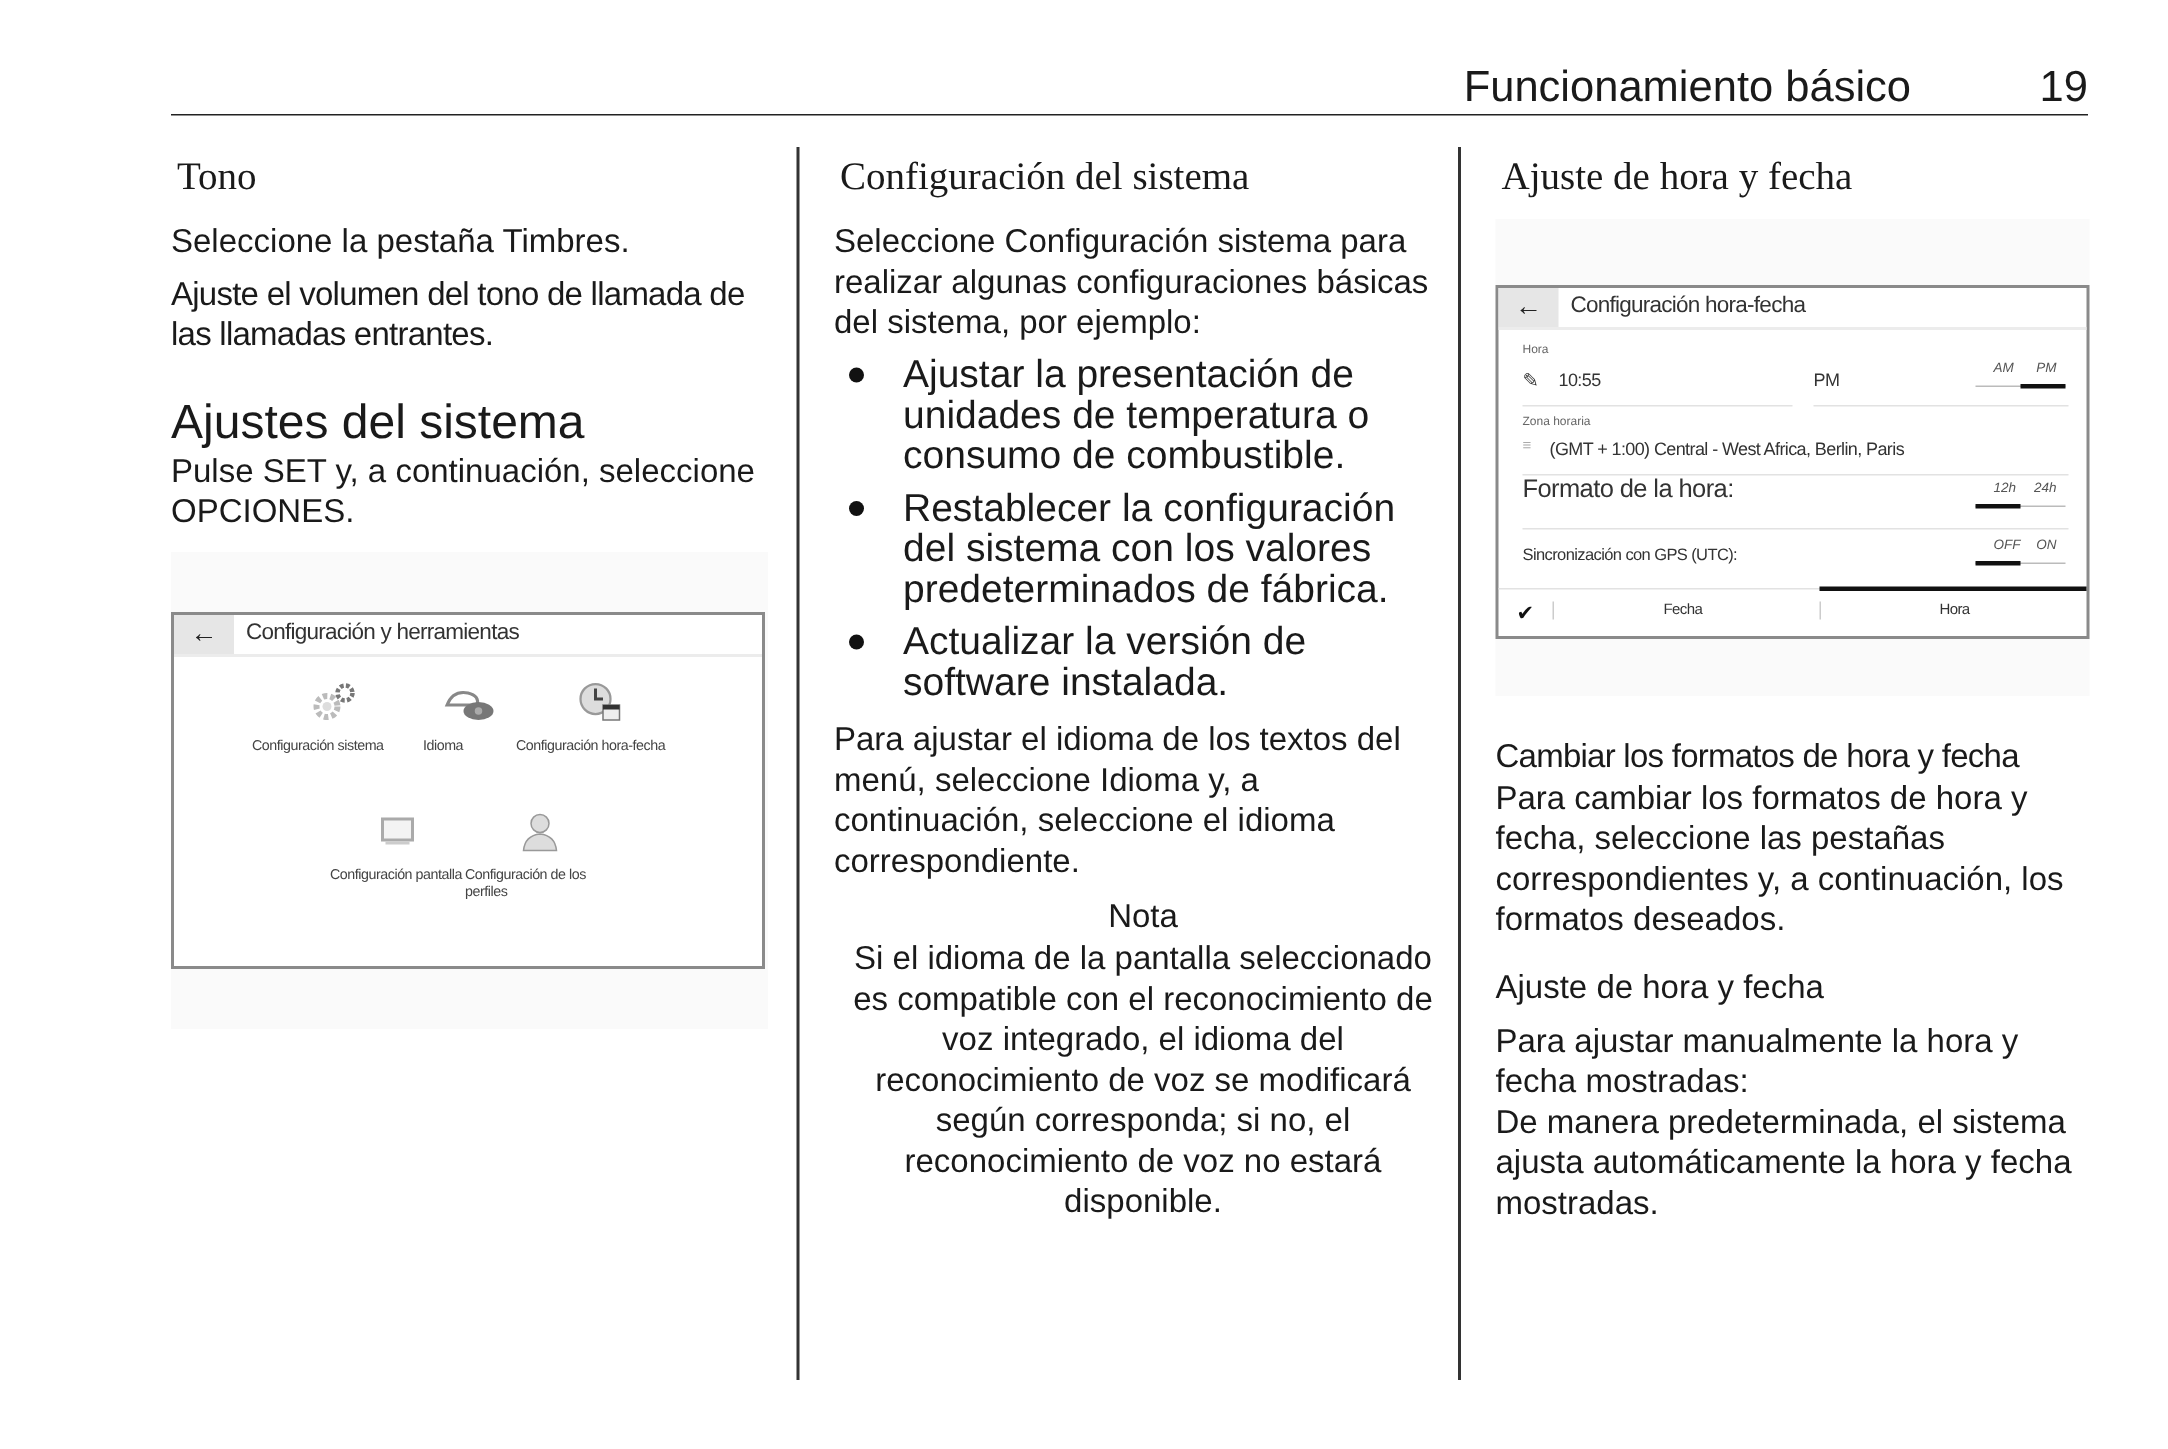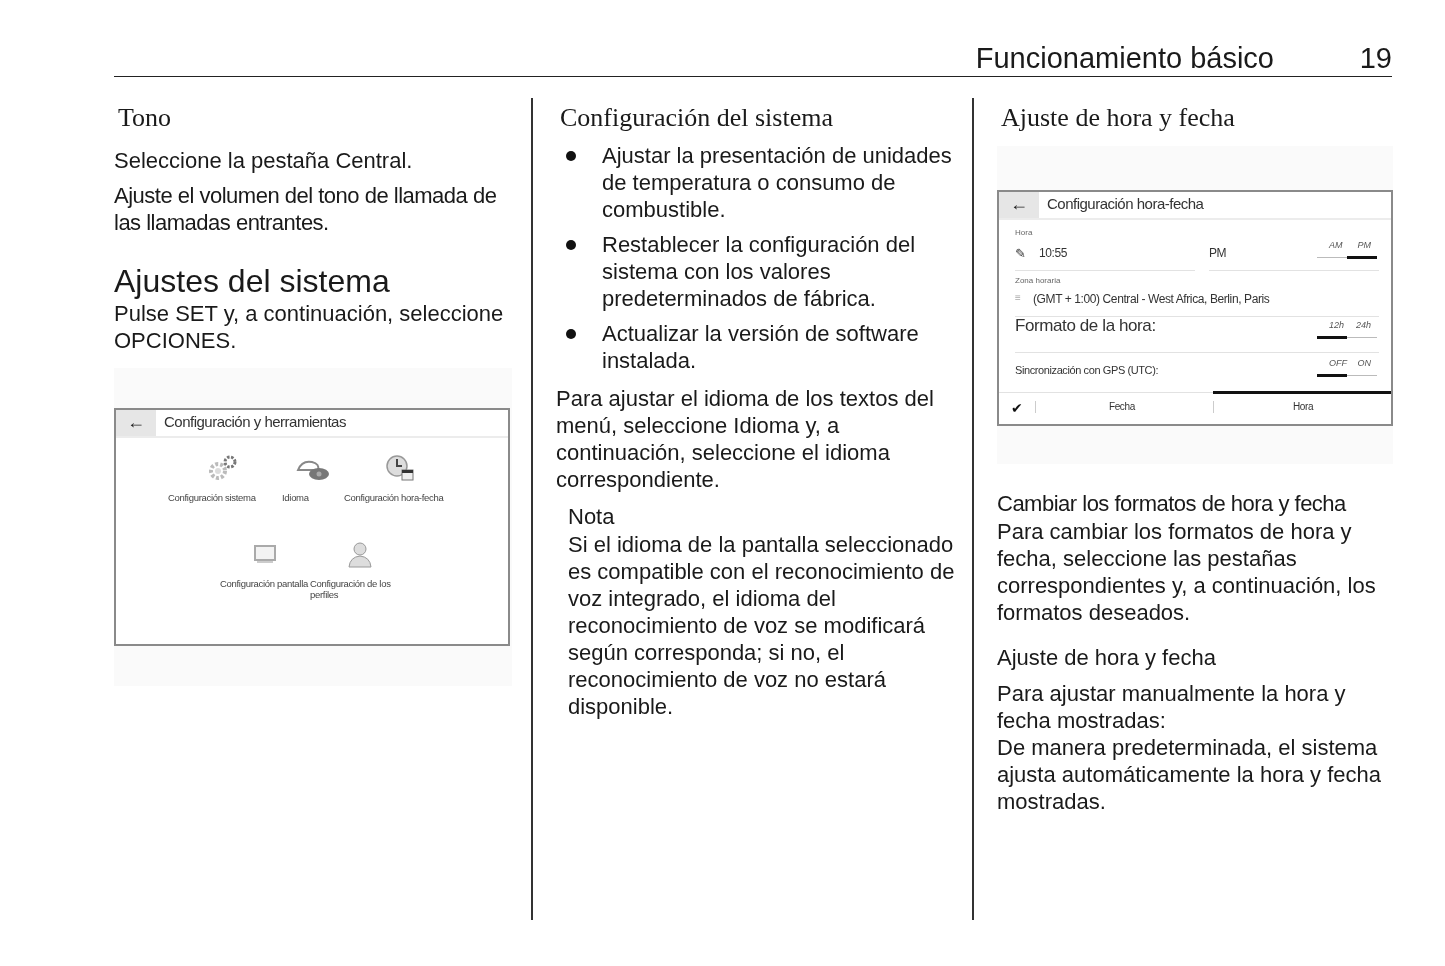--- a/index.html
+++ b/index.html
@@ -12,24 +12,24 @@
   .col { position: absolute; top: 98px; }
   .col1 { left: 114px; width: 398px; }
   .col2 { left: 556px; width: 400px; }
   .col3 { left: 997px; width: 398px; }
   .vrule { position: absolute; top: 98px; width: 1.5px; height: 822px; background: #333; }
   h3 { font-weight: normal; font-size: 26px; margin: 4px; line-height: 32px; font-family: Liberation Serif, serif; }
   h2 { font-weight: normal; font-size: 32px; margin: 0; line-height: 38px; }
   h4 { font-weight: normal; font-size: 22px; margin: 0; line-height: 28px; }
   p { margin: 0; font-size: 22px; line-height: 27px; }
   ul { margin: 0; padding: 0; list-style: none; }
-  li { position: relative; padding-left: 46px; font-size: 22px; line-height: 27px; }
+  li { position: relative; padding-left: 46px; font-size: 26px; line-height: 27px; }
   li .bullet { position: absolute; left: 10px; top: 9px; width: 10px; height: 10px;
                border-radius: 50%; background: #111; }
-  .note { padding-left: 12px; }
+  .note { padding-left: 12px; text-align: center; }
 
   
   .figure { background: #fafafa; position: relative; }
   .screen { position: absolute; border: 2px solid #8a8a8a; background: #fff; }
   .scr-head { height: 26px; border-bottom: 2px solid #ececec; position: relative; }
   .scr-back { position: absolute; left: 0; top: 0; width: 40px; height: 26px; background: #e6e6e6;
               font-size: 18px; line-height: 24px; text-align: center; color: #222; }
   .scr-title { position: absolute; left: 48px; top: 3px; font-size: 15px; color: #333; letter-spacing: -0.5px; }
   .grid-item { position: absolute; text-align: left; font-size: 9.5px; color: #444; letter-spacing: -0.3px; }
   .grid-item .ico { display: block; margin: 0 auto 10px auto; height: 28px; }
@@ -48,21 +48,21 @@
 <div class="header">
   <span class="title">Funcionamiento básico</span>
   <span class="pagenum">19</span>
 </div>
 
 <div class="vrule" style="left:531px"></div>
 <div class="vrule" style="left:972px"></div>
 
 <div class="col col1">
   <h3>Tono</h3>
-  <p style="margin-top:13px">Seleccione la pestaña Central.</p>
+  <p style="margin-top:13px">Seleccione la pestaña Timbres.</p>
   <p style="margin-top:8px; letter-spacing:-0.5px">Ajuste el volumen del tono de llamada de las llamadas entrantes.</p>
   <h2 style="margin-top:26px">Ajustes del sistema</h2>
   <p style="margin-top:0px">Pulse SET y, a continuación, seleccione OPCIONES.</p>
 
   <div class="figure" style="margin-top:14px; width:398px; height:318px;">
     <div class="screen" style="left:0; top:40px; width:392px; height:234px;">
       <div class="scr-head">
         <div class="scr-back">←</div>
         <div class="scr-title">Configuración y herramientas</div>
       </div>
@@ -104,20 +104,21 @@
           <path d="M9 27 Q10 17 20 16 Q30 17 31 27 Z" fill="#ddd" stroke="#999"></path>
         </svg>
         <span>Configuración de los perfiles</span>
       </div>
     </div>
   </div>
 </div>
 
 <div class="col col2">
   <h3>Configuración del sistema</h3>
+  <p style="margin-top:13px">Seleccione Configuración sistema para realizar algunas configuraciones básicas del sistema, por ejemplo:</p>
   <ul style="margin-top:8px">
     <li><span class="bullet"></span><span>Ajustar la presentación de unidades de temperatura o consumo de combustible.</span></li>
     <li style="margin-top:8px"><span class="bullet"></span><span>Restablecer la configuración del sistema con los valores predeterminados de fábrica.</span></li>
     <li style="margin-top:8px"><span class="bullet"></span><span>Actualizar la versión de software instalada.</span></li>
   </ul>
   <p style="margin-top:11px">Para ajustar el idioma de los textos del menú, seleccione Idioma y, a continuación, seleccione el idioma correspondiente.</p>
   <div class="note" style="margin-top:10px">
     <h4>Nota</h4>
     <p>Si el idioma de la pantalla seleccionado es compatible con el reconocimiento de voz integrado, el idioma del reconocimiento de voz se modificará según corresponda; si no, el reconocimiento de voz no estará disponible.</p>
   </div>

